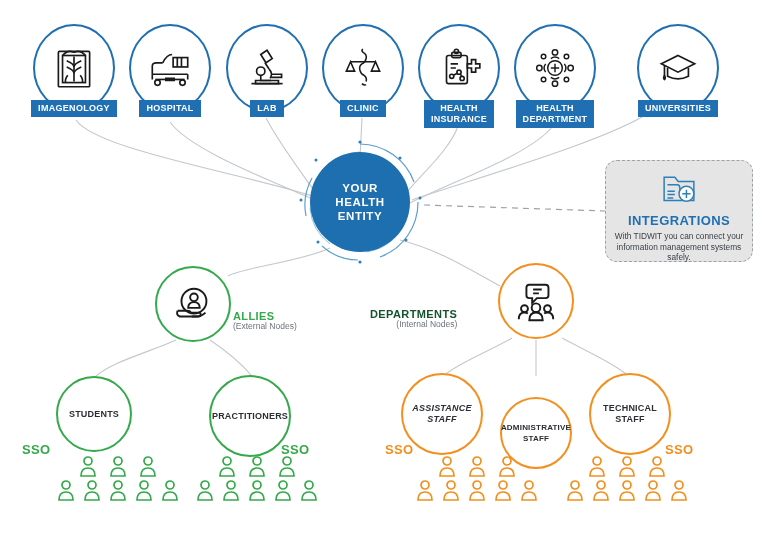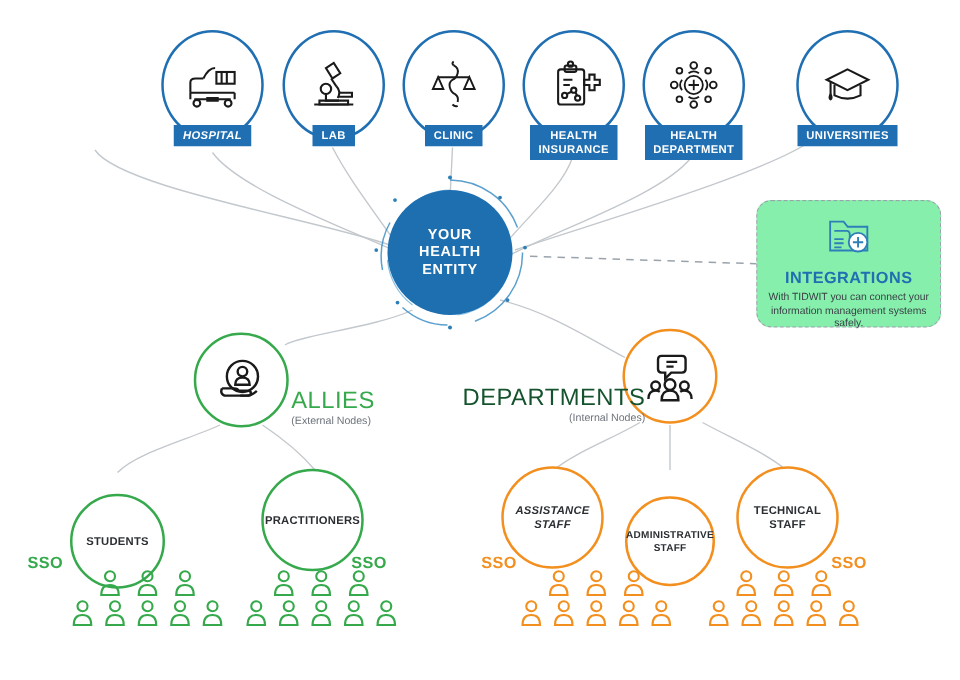--- a/index.html
+++ b/index.html
@@ -31,36 +31,36 @@
     position:absolute;left:310px;top:152px;width:100px;height:100px;border-radius:50%;
     background:#1D6FB0;color:#fff;display:flex;align-items:center;justify-content:center;
     text-align:center;font-size:11.5px;font-weight:bold;letter-spacing:.6px;line-height:14px;
     z-index:3;
   }
   .hub-rings{position:absolute;left:296px;top:138px;width:128px;height:128px;z-index:2;}
 
   
   .integrations{
     position:absolute;left:605px;top:160px;width:148px;height:102px;
-    border:1.4px dashed #9aa3ab;border-radius:12px;background:#86efac;
+    border:1.4px dashed #9aa3ab;border-radius:12px;background:#e5e5e5;
     display:flex;flex-direction:column;align-items:center;padding-top:8px;box-sizing:border-box;
   }
   .integrations-icon svg{width:40px;height:38px;}
   .integrations-title{color:#1F6FB2;font-size:13px;font-weight:bold;letter-spacing:.4px;margin-top:2px;}
   .integrations-body{color:#3a3f45;font-size:8.3px;line-height:10.5px;text-align:center;padding:3px 8px 0;}
 
   
   .branch-head{position:absolute;width:76px;height:76px;border-radius:50%;background:#fff;
     display:flex;align-items:center;justify-content:center;box-sizing:border-box;z-index:3;}
   .branch-head.green{border:2.5px solid #35A94B;left:155px;top:266px;}
   .branch-head.orange{border:2.5px solid #F28F1E;left:498px;top:263px;}
   .branch-head svg{width:46px;height:46px;}
 
   .branch-label{position:absolute;z-index:3;}
-  .branch-label .name{font-size:19px;font-weight:normal;letter-spacing:.4px;}
+  .branch-label .name{font-size:11px;font-weight:bold;letter-spacing:.4px;}
   .branch-label .sub{font-size:8.5px;color:#6d737a;margin-top:-1px;}
   .branch-label.allies{left:233px;top:310px;}
   .branch-label.allies .name{color:#35A94B;}
   .branch-label.depts{left:370px;top:308px;text-align:right;}
   .branch-label.depts .name{color:#14532d;}
 
   
   .sub-node{
     position:absolute;border-radius:50%;background:#fff;box-sizing:border-box;
     display:flex;align-items:center;justify-content:center;text-align:center;
@@ -125,22 +125,35 @@
         <circle cx="104" cy="20" r="1.5"></circle>
       <circle cx="124" cy="60" r="1.5"></circle>
         <circle cx="110" cy="102" r="1.5"></circle>
       <circle cx="64" cy="124" r="1.6"></circle>
         <circle cx="22" cy="104" r="1.5"></circle>
       <circle cx="5" cy="62" r="1.5"></circle>
         <circle cx="20" cy="22" r="1.5"></circle>
     </g>
   </svg>
 
-
-  <div class="top-node" style="left:124px;top:24px;font-style:italic;">
+  <div class="top-node" style="left:28px;top:24px;">
+    <div class="top-circle">
+      <svg viewBox="0 0 48 48" fill="none" stroke="#1a1a1a" stroke-width="1.6">
+        <rect x="9" y="8" width="30" height="34" rx="1"></rect>
+        <rect x="13" y="12" width="22" height="26"></rect>
+        <path d="M24 13 v24"></path>
+        <path d="M17 17 q7 3 7 6 M31 17 q-7 3 -7 6 M17 23 q7 3 7 6 M31 23 q-7 3 -7 6"></path>
+        <path d="M18 31 q-3 4 -2 7 M30 31 q3 4 2 7"></path>
+        <path d="M13 12 q5 -6 11 -3 q6 -3 11 3"></path>
+      </svg>
+    </div>
+    <div class="top-label">IMAGENOLOGY</div>
+  </div>
+
+  <div class="top-node" style="left:124px;top:24px;">
     <div class="top-circle">
       <svg viewBox="0 0 48 48" fill="none" stroke="#1a1a1a" stroke-width="1.6">
         <path d="M7 30 h34"></path>
         <path d="M7 30 v-8 q0 -3 4 -3 h6"></path>
         <path d="M17 19 q4 -8 9 -8"></path>
         <rect x="27" y="14" width="14" height="9"></rect>
         <path d="M31 14 v9 M35 14 v9"></path>
         <path d="M7 30 v5 M41 30 v5"></path>
         <path d="M10 35 h28"></path>
         <circle cx="12" cy="38" r="2.6"></circle>
@@ -261,21 +274,21 @@
       <path d="M19 28 q0 -6 6 -6 q6 0 6 6z"></path>
       <path d="M8 31 h10 q3 0 4 2 h8 q2 0 2 2 q0 2 -2 2 h-7"></path>
       <path d="M8 31 q-2 4 2 6 h18 q5 0 9 -4"></path>
     </svg>
   </div>
   <div class="branch-label allies">
     <div class="name">ALLIES</div>
     <div class="sub">(External Nodes)</div>
   </div>
 
-  <div class="sub-node green" style="left:56px;top:395px;width:76px;height:76px;">
+  <div class="sub-node green" style="left:56px;top:376px;width:76px;height:76px;">
     <span>STUDENTS</span>
   </div>
   <div class="sub-node green" style="left:209px;top:375px;width:82px;height:82px;">
     <span>PRACTITIONERS</span>
   </div>
 
   <div class="sso green" style="left:22px;top:442px;">SSO</div>
   <div class="sso green" style="left:281px;top:442px;">SSO</div>
 
   <div class="cluster" style="left:56px;top:455px;">

